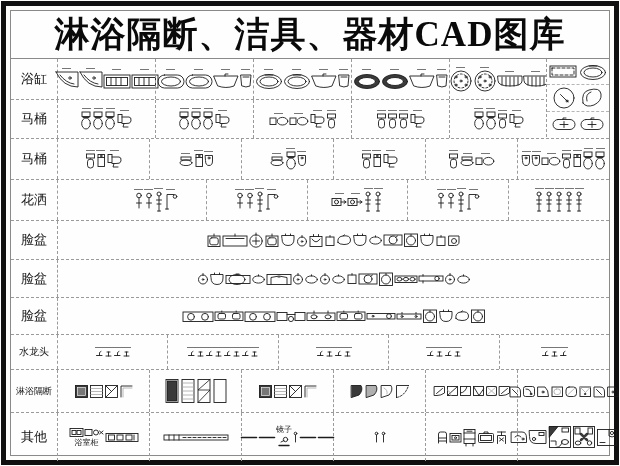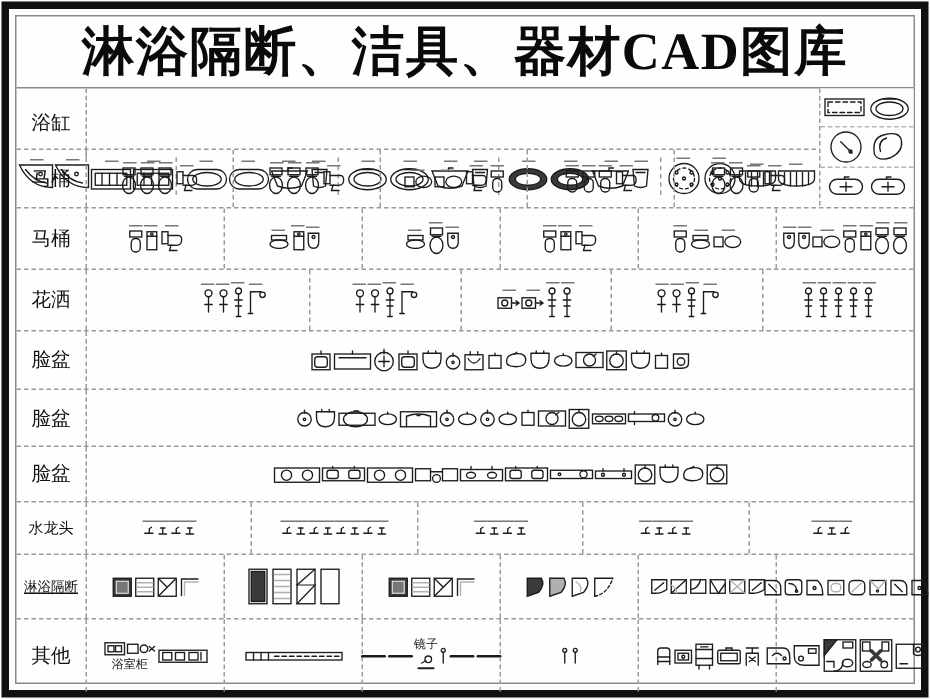--- a/index.html
+++ b/index.html
@@ -33,21 +33,21 @@
 </head>
 <body>
 
 <div id="sheet">
   <div class="outer-frame"></div>
   <div class="inner-frame">
     <div class="title-band">
       <h1>淋浴隔断、洁具、器材CAD图库</h1>
     </div>
     <div id="table">
-        <div class="row dims" style="height: 40px; flex-direction: column;">
+        <div class="row dims" style="height: 40px;">
           <div class="row-label" style="font-size: 13px;">浴缸</div>
           <div class="cells" style="margin-right: 62px;">
             <div class="cell">
               <div class="item">
                 <svg xmlns="http://www.w3.org/2000/svg" width="24" height="20" viewBox="0 0 24 20" fill="none" stroke="#1c1c1c" stroke-width="0.9" stroke-linecap="round">
                   <path d="M1 1 H23 V16 Q8 16 1 1 Z"></path>
                   <path d="M5 4 Q11 12 19 13"></path>
                   <circle cx="15" cy="7" r="1.2"></circle>
                 </svg>
               </div>
@@ -1097,21 +1097,21 @@
               <div class="item">
                 <svg xmlns="http://www.w3.org/2000/svg" width="9" height="8" viewBox="0 0 9 8" fill="none" stroke="#1c1c1c" stroke-width="0.9" stroke-linecap="round">
                   <path d="M1.5 5.5 H7"></path>
                   <path d="M4.5 5.5 V2.5 L6 1.5"></path>
                 </svg>
               </div>
             </div>
           </div>
         </div>
         <div class="row" style="height: 42px;">
-          <div class="row-label" style="font-size: 9px; text-decoration: underline;">淋浴隔断</div>
+          <div class="row-label" style="font-size: 9px;">淋浴隔断</div>
           <div class="cells">
             <div class="cell">
               <div class="item">
                 <svg xmlns="http://www.w3.org/2000/svg" width="15" height="15" viewBox="0 0 15 15" fill="none" stroke="#1c1c1c" stroke-width="0.9" stroke-linecap="round">
                   <rect x="1.5" y="1.5" width="12" height="12" fill="#3a3a3a"></rect>
                   <rect x="3.5" y="3.5" width="8" height="8" fill="#777" stroke="#eee" stroke-width="0.7"></rect>
                 </svg>
               </div>
               <div class="item">
                 <svg xmlns="http://www.w3.org/2000/svg" width="15" height="15" viewBox="0 0 15 15" fill="none" stroke="#1c1c1c" stroke-width="0.9" stroke-linecap="round">

